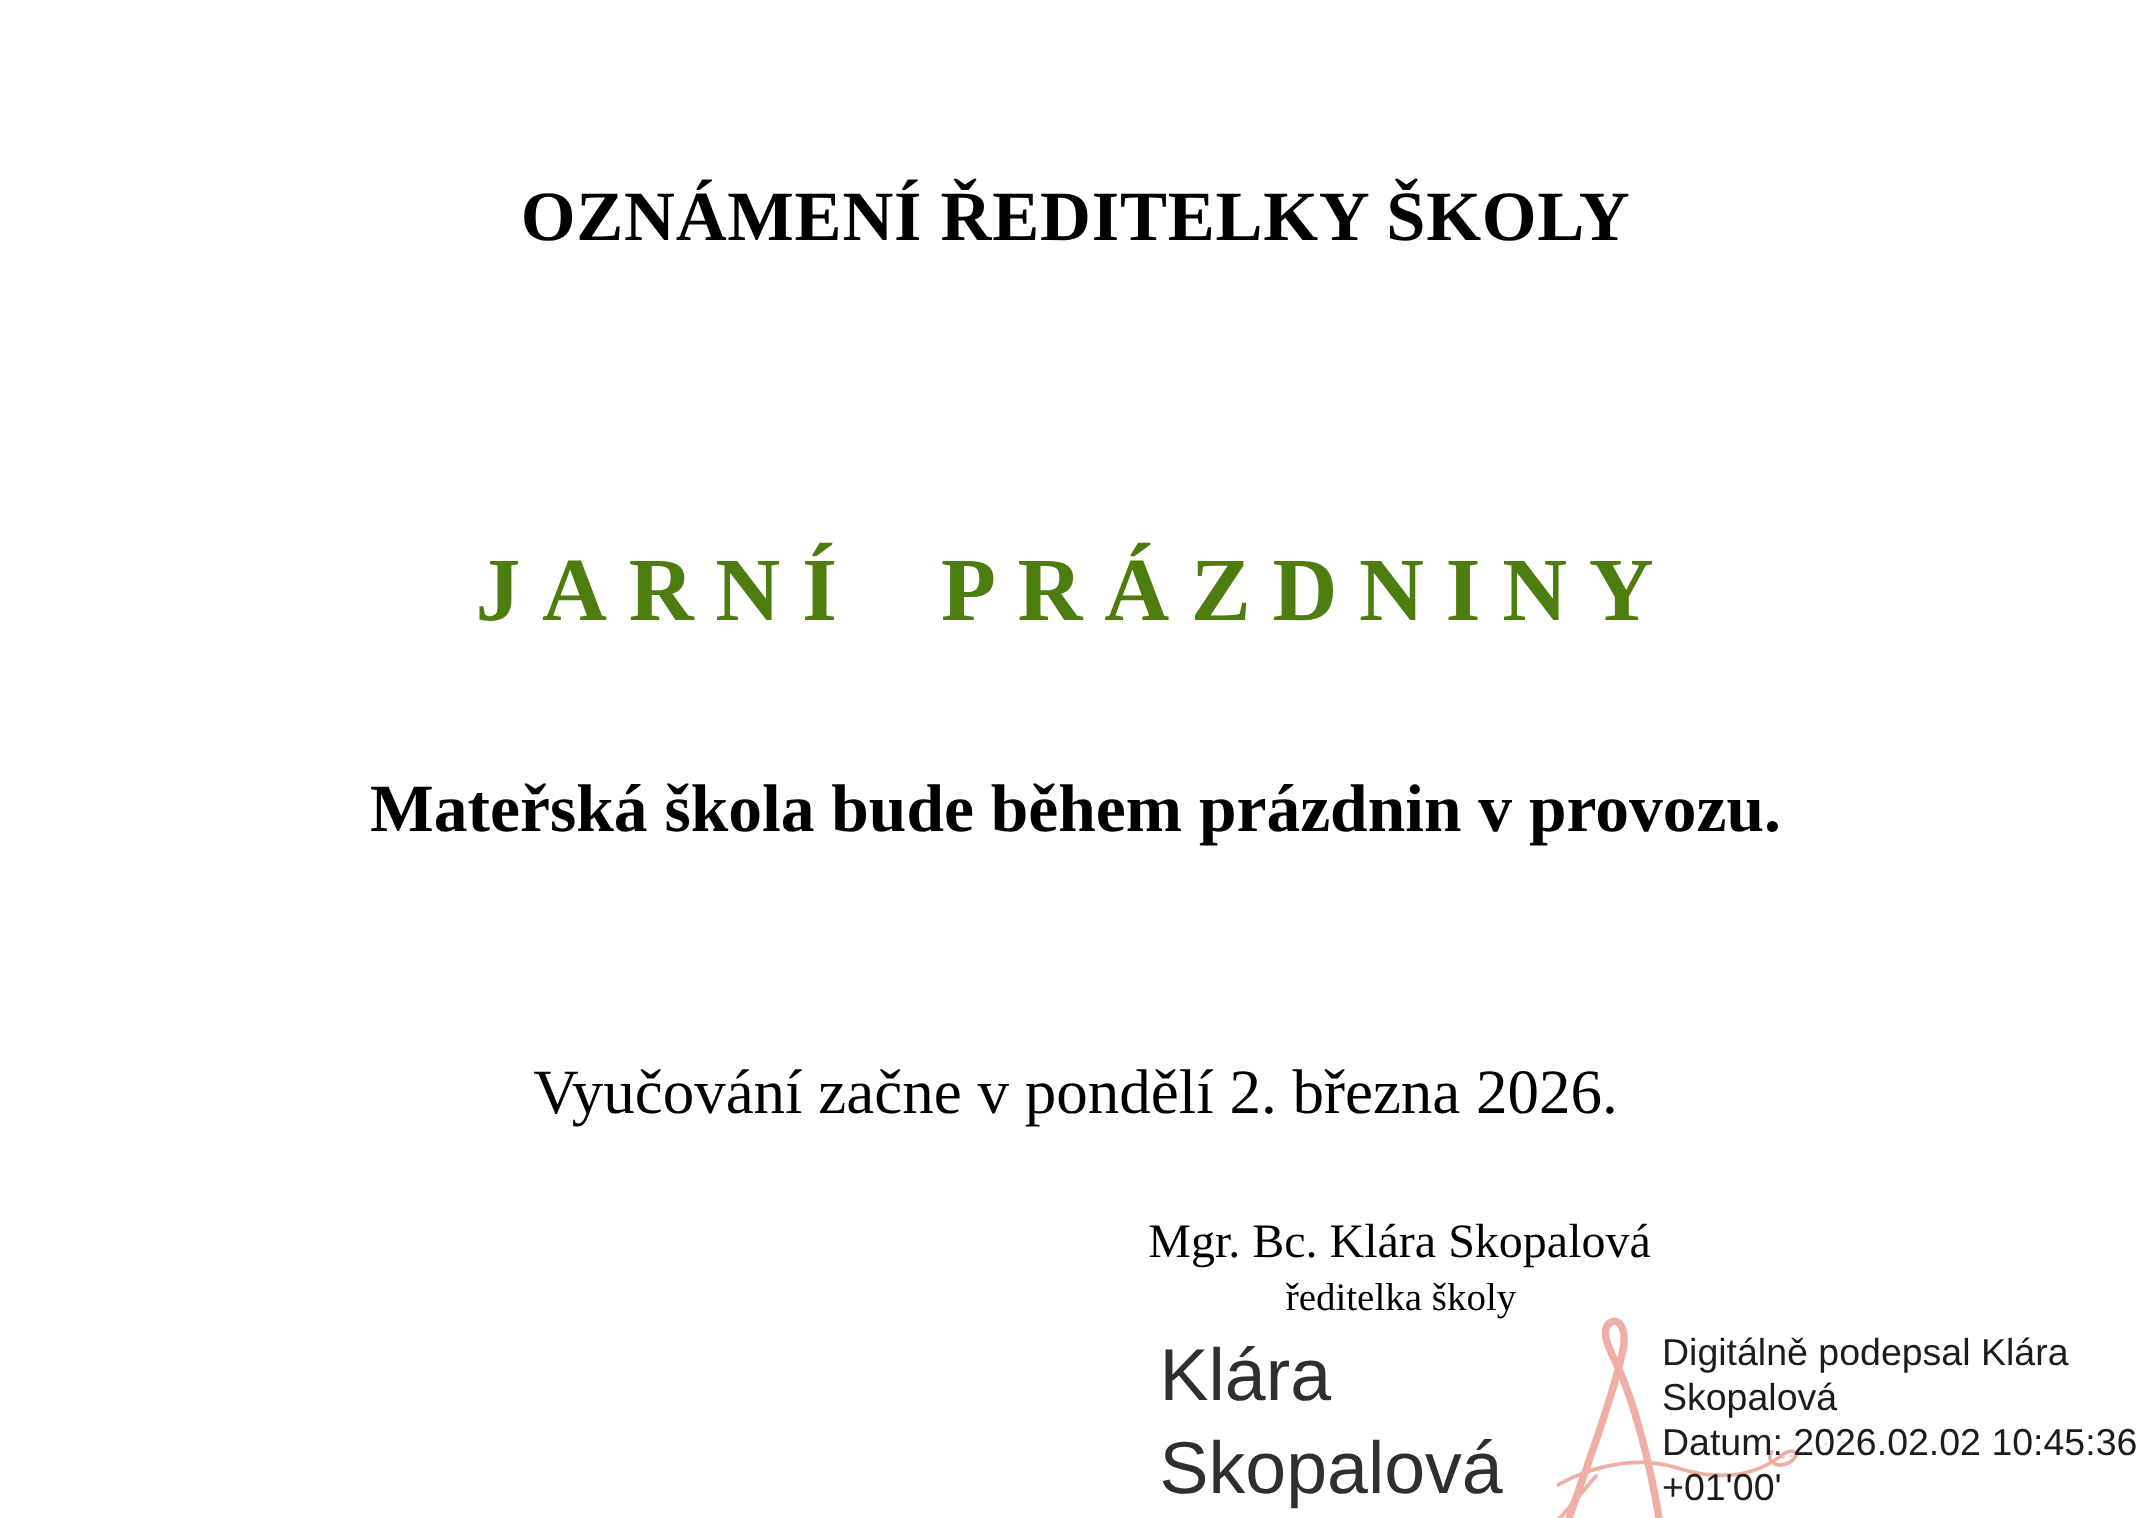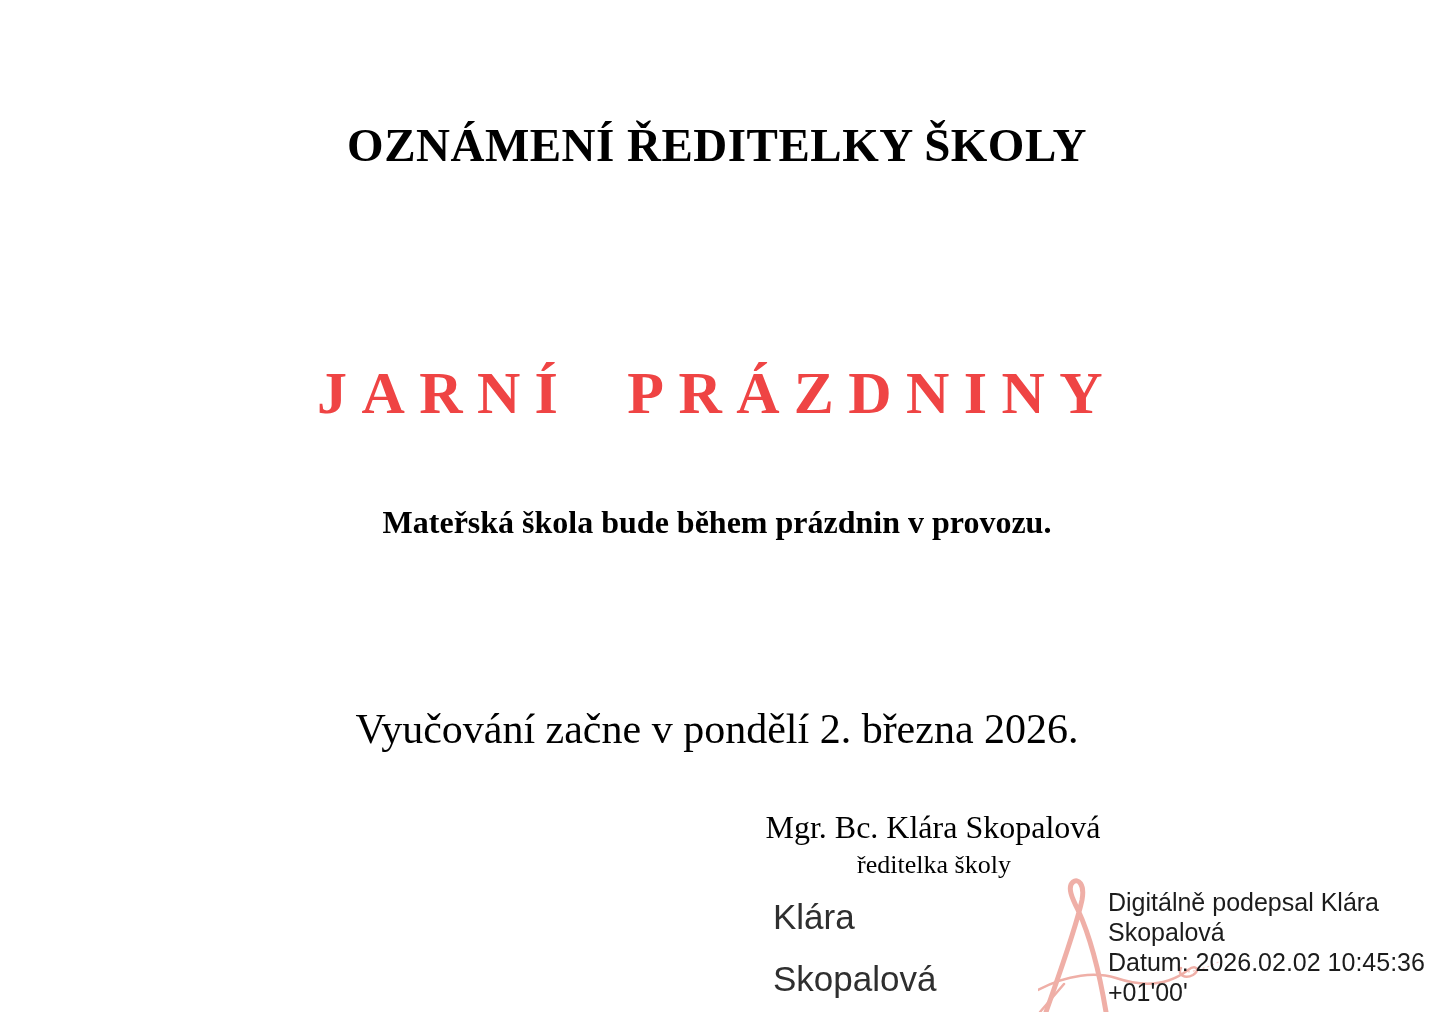--- a/index.html
+++ b/index.html
@@ -27,29 +27,29 @@
     font-size: 60px;
     line-height: 73px;
   }
   .intro b { font-weight: bold; }
 
   .holiday-line {
     top: 360px;
     font-size: 60px;
     font-weight: bold;
     line-height: 66px;
-    color: #ef4444;
+    color: #4d7c0f;
     letter-spacing: 0.24em;
     white-space: nowrap;
   }
   .word-gap { display: inline-block; width: 55px; }
 
   .info-bold {
-    top: 490px;
-    font-size: 32px;
+    top: 507px;
+    font-size: 45px;
     font-weight: bold;
     line-height: 64px;
   }
   .resume-line {
     top: 704px;
     font-size: 42px;
     line-height: 50px;
   }
 
   .signatory-name {
@@ -57,21 +57,21 @@
     font-size: 32px; line-height: 30px; text-align: center;
   }
   .signatory-role {
     top: 850px; left: 734px; width: 400px;
     font-size: 26px; line-height: 30px; text-align: center;
   }
 
   .sig-big-name {
     top: 886px; left: 773px; width: 320px;
     font-family: "Liberation Sans", sans-serif;
-    font-size: 35px; line-height: 62px;
+    font-size: 49px; line-height: 62px;
     color: #2f2f2f;
   }
   .sig-logo { top: 872px; left: 1038px; }
   .sig-details {
     top: 887px; left: 1108px; width: 330px;
     font-family: "Liberation Sans", sans-serif;
     font-size: 25px; line-height: 30px;
     color: #1c1c1c;
   }
 </style>

